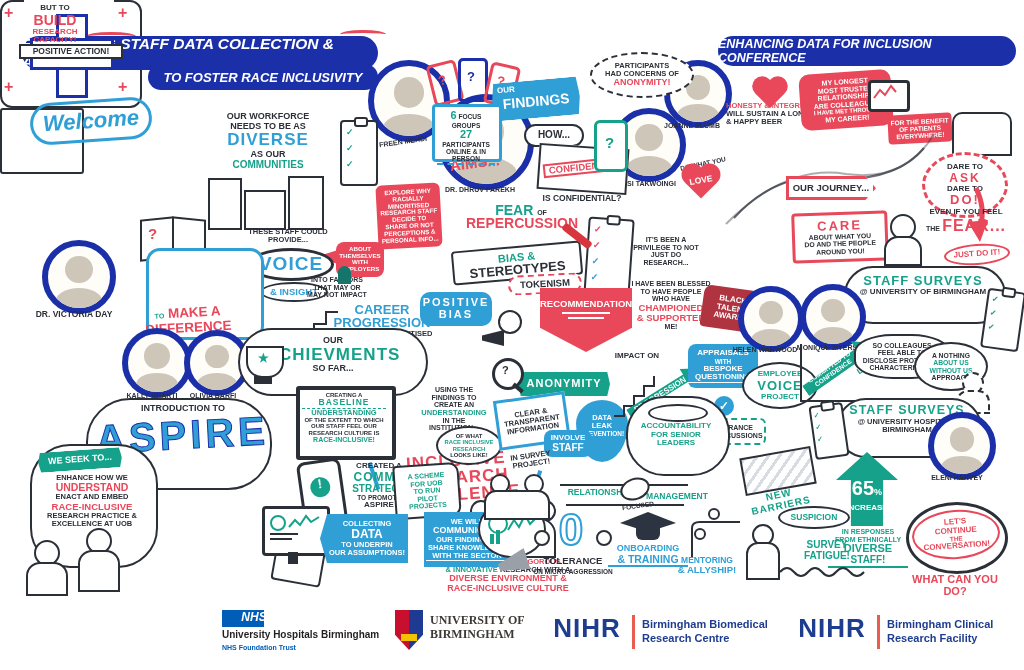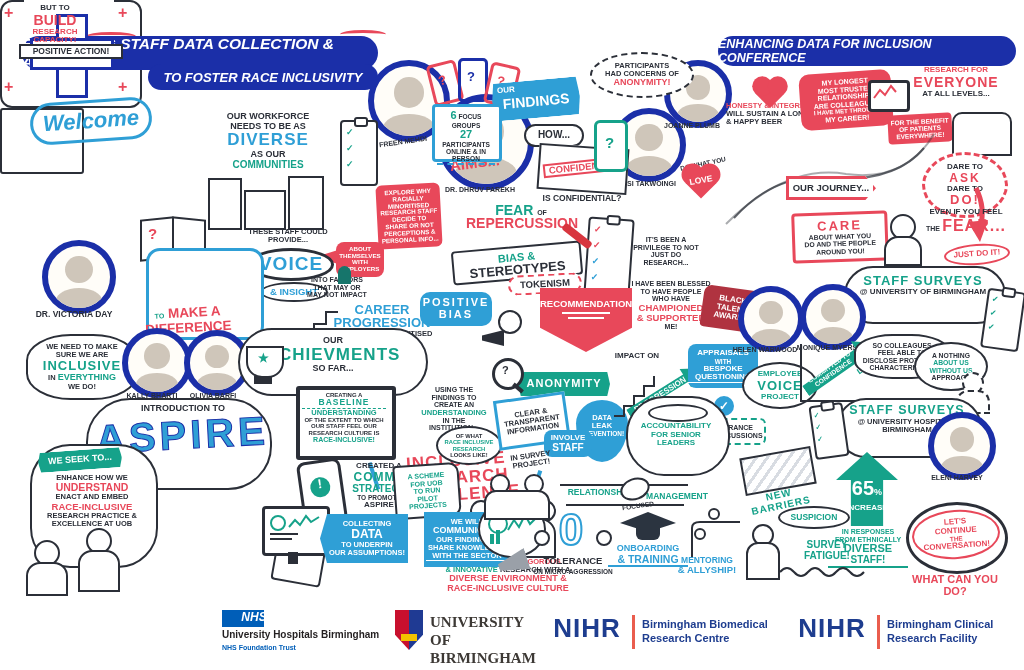--- a/index.html
+++ b/index.html
@@ -246,28 +246,20 @@
     <span class="bl">BLACK</span>
     <span class="bl">TALENT</span>
     <span class="bl">AWARDS</span>
   </div>
 
   <div class="por" style="left:42px;top:240px;width:62px;height:62px">
       <i></i>
       <b></b>
     </div>
   <div class="pname" style="left:30px;top:310px;width:88px;font-size:8.5px">DR. VICTORIA DAY</div>
-  <div class="t cl" style="left:26px;top:334px;width:104px;font-size:7.5px;padding:7px 2px;border-radius:40%">
-    <span class="bl ink">WE NEED TO MAKE</span>
-    <span class="bl ink">SURE WE ARE</span>
-    <span class="bl teal" style="font-size:13px;letter-spacing:1px">INCLUSIVE</span>
-    <span class="ink">IN</span>
-    <span class="teal" style="font-size:9px">EVERYTHING</span>
-    <span class="bl ink">WE DO!</span>
-  </div>
   <div style="position:absolute;left:140px;top:218px;width:64px;height:40px">
     <div style="position:absolute;left:0;top:0;width:30px;height:38px;border:2px solid #2b2f38;background:#fff;transform:skewY(-6deg)"></div>
     <div style="position:absolute;left:32px;top:0;width:30px;height:38px;border:2px solid #2b2f38;background:#fff;transform:skewY(6deg)"></div>
     <div class="t red" style="left:8px;top:8px;font-size:15px">?</div>
   </div>
   <div style="position:absolute;left:146px;top:248px;width:112px;height:86px;border:3px solid #2f9fd6;border-radius:14px;background:#fff"></div>
   <div class="t red" style="left:118px;top:306px;width:140px;font-size:13.5px;transform:rotate(-3deg)">
     <span style="font-size:7px;color:#16a28a">TO</span>
     <span>MAKE A DIFFERENCE</span>
   </div>
@@ -513,25 +505,20 @@
     <span class="bl">RELATIONSHIPS</span>
     <span class="bl">ARE COLLEAGUES</span>
     <span class="bl" style="font-size:6px">I HAVE MET THROUGH</span>
     <span class="bl">MY CAREER!</span>
   </div>
   <div style="position:absolute;left:868px;top:80px;width:36px;height:26px;border:3px solid #2b2f38;border-radius:4px;background:#fff">
     <svg style="left:3px;top:3px" width="26" height="14" viewBox="0 0 26 14">
         <path d="M0 12 l6-8 5 5 6-9 5 6" fill="none" stroke="#e8485a" stroke-width="2"></path>
       </svg>
   </div>
-  <div class="t" style="left:900px;top:66px;width:112px;font-size:8px">
-    <span class="bl red">RESEARCH FOR</span>
-    <span class="bl red" style="font-size:14px;letter-spacing:1px">EVERYONE</span>
-    <span class="bl ink">AT ALL LEVELS...</span>
-  </div>
   <div class="t wt" style="left:888px;top:114px;width:62px;font-size:6.5px;background:#e8485a;border-radius:4px;padding:4px 1px;transform:rotate(-3deg)">
     <span class="bl">FOR THE BENEFIT</span>
     <span class="bl">OF PATIENTS</span>
     <span class="bl">EVERYWHERE!</span>
   </div>
   <div style="position:absolute;left:952px;top:112px;width:56px;height:40px;border:2px solid #2b2f38;border-radius:10px 10px 0 0;background:#fff"></div>
 
   <svg style="left:724px;top:128px" width="210" height="96" viewBox="0 0 210 96">
     <path d="M10 90 q40-44 90-40 q70 6 100-30" fill="none" stroke="#2b2f38" stroke-width="2" opacity=".7"></path>
     <path d="M2 96 q60-60 120-50 q60 8 88-40" fill="none" stroke="#2b2f38" stroke-width="2" opacity=".4"></path>
@@ -666,21 +653,21 @@
   <div class="t red" style="left:900px;top:574px;width:110px;font-size:11px">WHAT CAN YOU DO?</div>
 
   <div style="position:absolute;left:222px;top:610px;width:42px;height:17px;background:#005eb8">
     <span class="t wt" style="left:0;top:1px;width:64px;font-size:12px;font-style:italic">NHS</span>
   </div>
   <div class="t" style="left:222px;top:630px;width:170px;font-size:10px;text-align:left;color:#231f20">University Hospitals Birmingham</div>
   <div class="t" style="left:222px;top:644px;width:120px;font-size:7px;text-align:left;color:#005eb8">NHS Foundation Trust</div>
   <div style="position:absolute;left:395px;top:610px;width:28px;height:40px;clip-path:polygon(0 0,100% 0,100% 62%,50% 100%,0 62%);background:linear-gradient(90deg,#c8102e 0 50%,#1f3a93 50% 100%)">
     <div style="position:absolute;left:6px;top:24px;width:16px;height:7px;background:#f3c300"></div>
   </div>
-  <div class="t" style="left:430px;top:613px;width:106px;font-size:15px;text-align:left;color:#3d3935;font-family:'Liberation Serif',serif;font-weight:bold;line-height:1.2">
+  <div class="t" style="left:430px;top:613px;width:106px;font-size:12px;text-align:left;color:#3d3935;font-family:'Liberation Serif',serif;font-weight:bold;line-height:1.2">
     <span class="bl">UNIVERSITY OF</span>
     <span class="bl">BIRMINGHAM</span>
   </div>
   <div class="t" style="left:545px;top:614px;width:84px;font-size:26px;color:#1e3d8f;letter-spacing:1px">NIHR</div>
   <div style="position:absolute;left:632px;top:615px;width:3px;height:34px;background:#ea5d4e"></div>
   <div class="t" style="left:642px;top:618px;width:140px;font-size:11px;text-align:left;color:#1e3d8f;line-height:1.25">
     <span class="bl">Birmingham Biomedical</span>
     <span class="bl">Research Centre</span>
   </div>
   <div class="t" style="left:790px;top:614px;width:84px;font-size:26px;color:#1e3d8f;letter-spacing:1px">NIHR</div>

